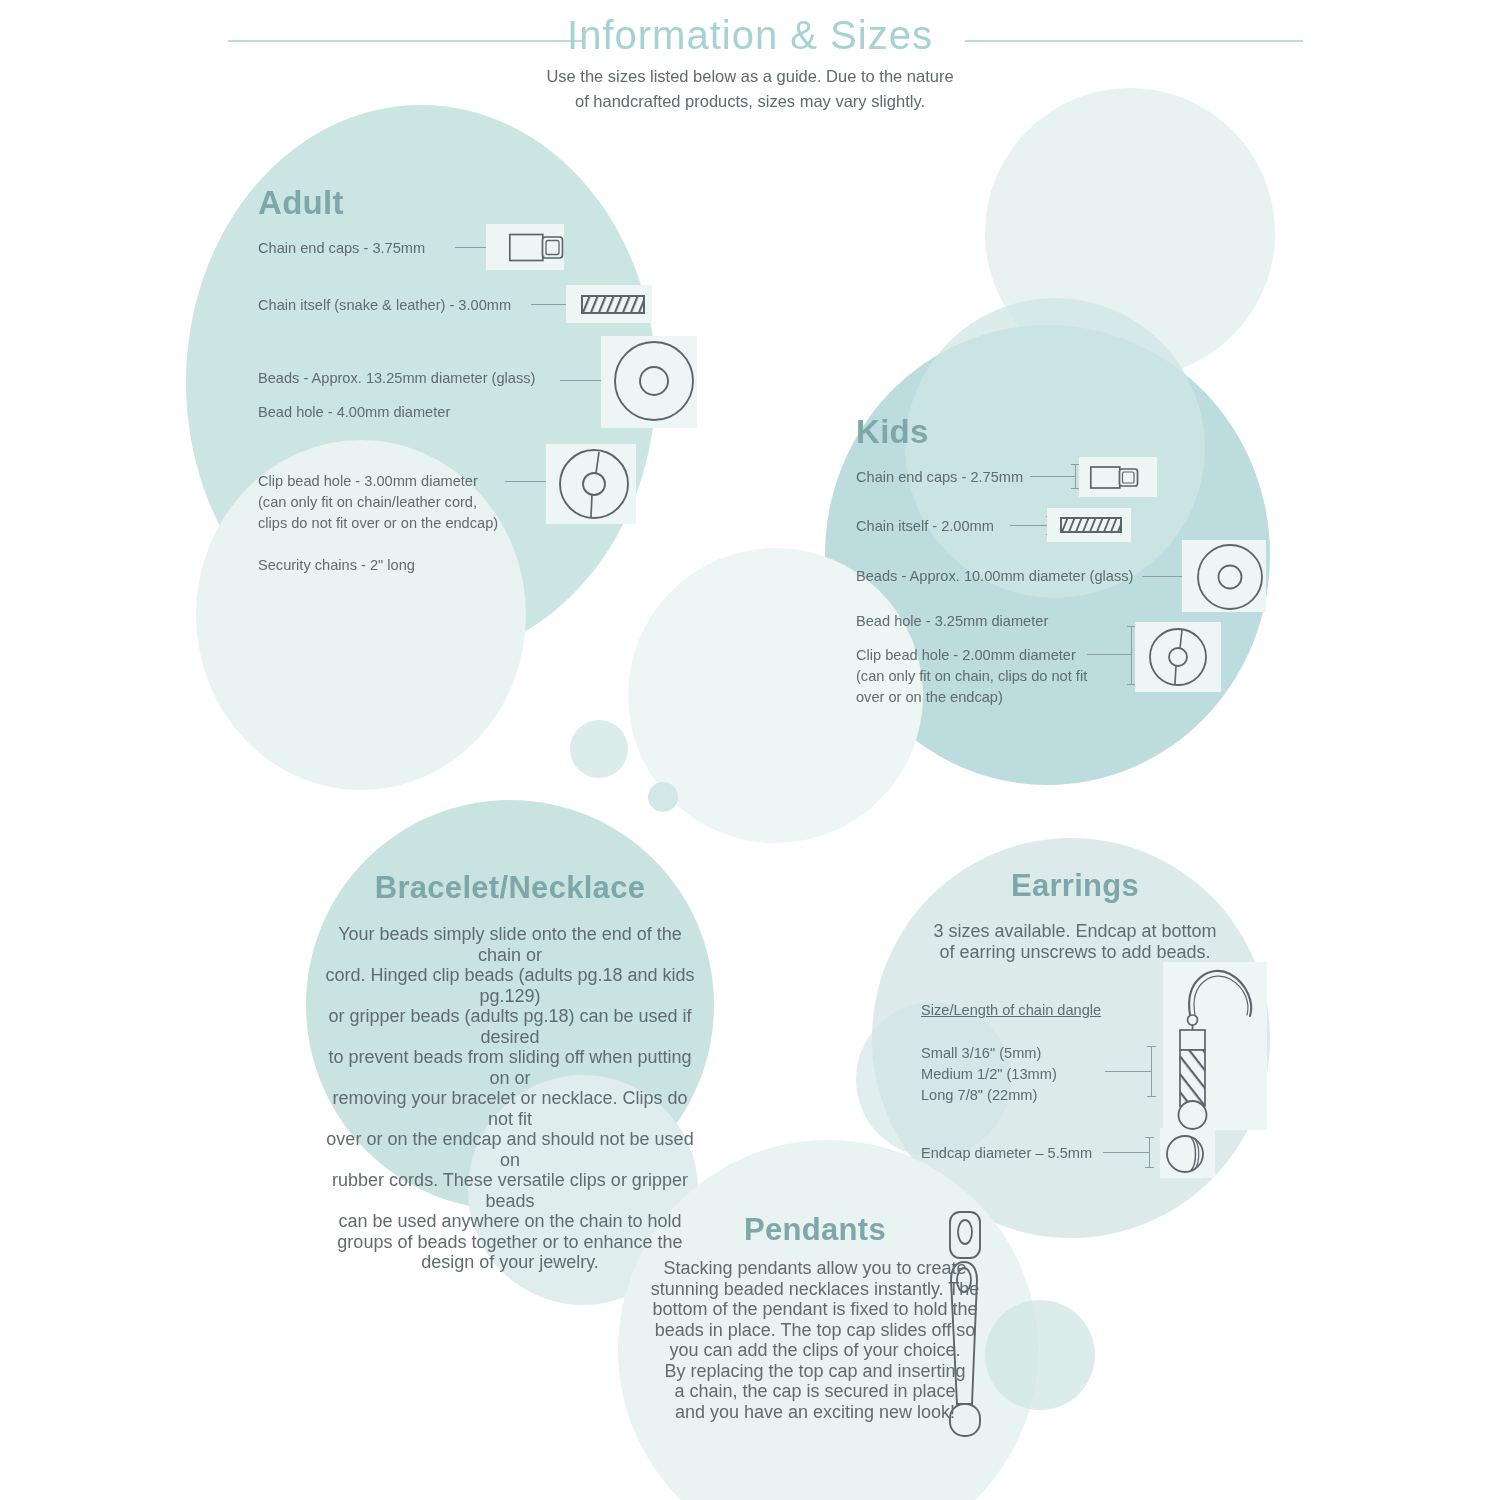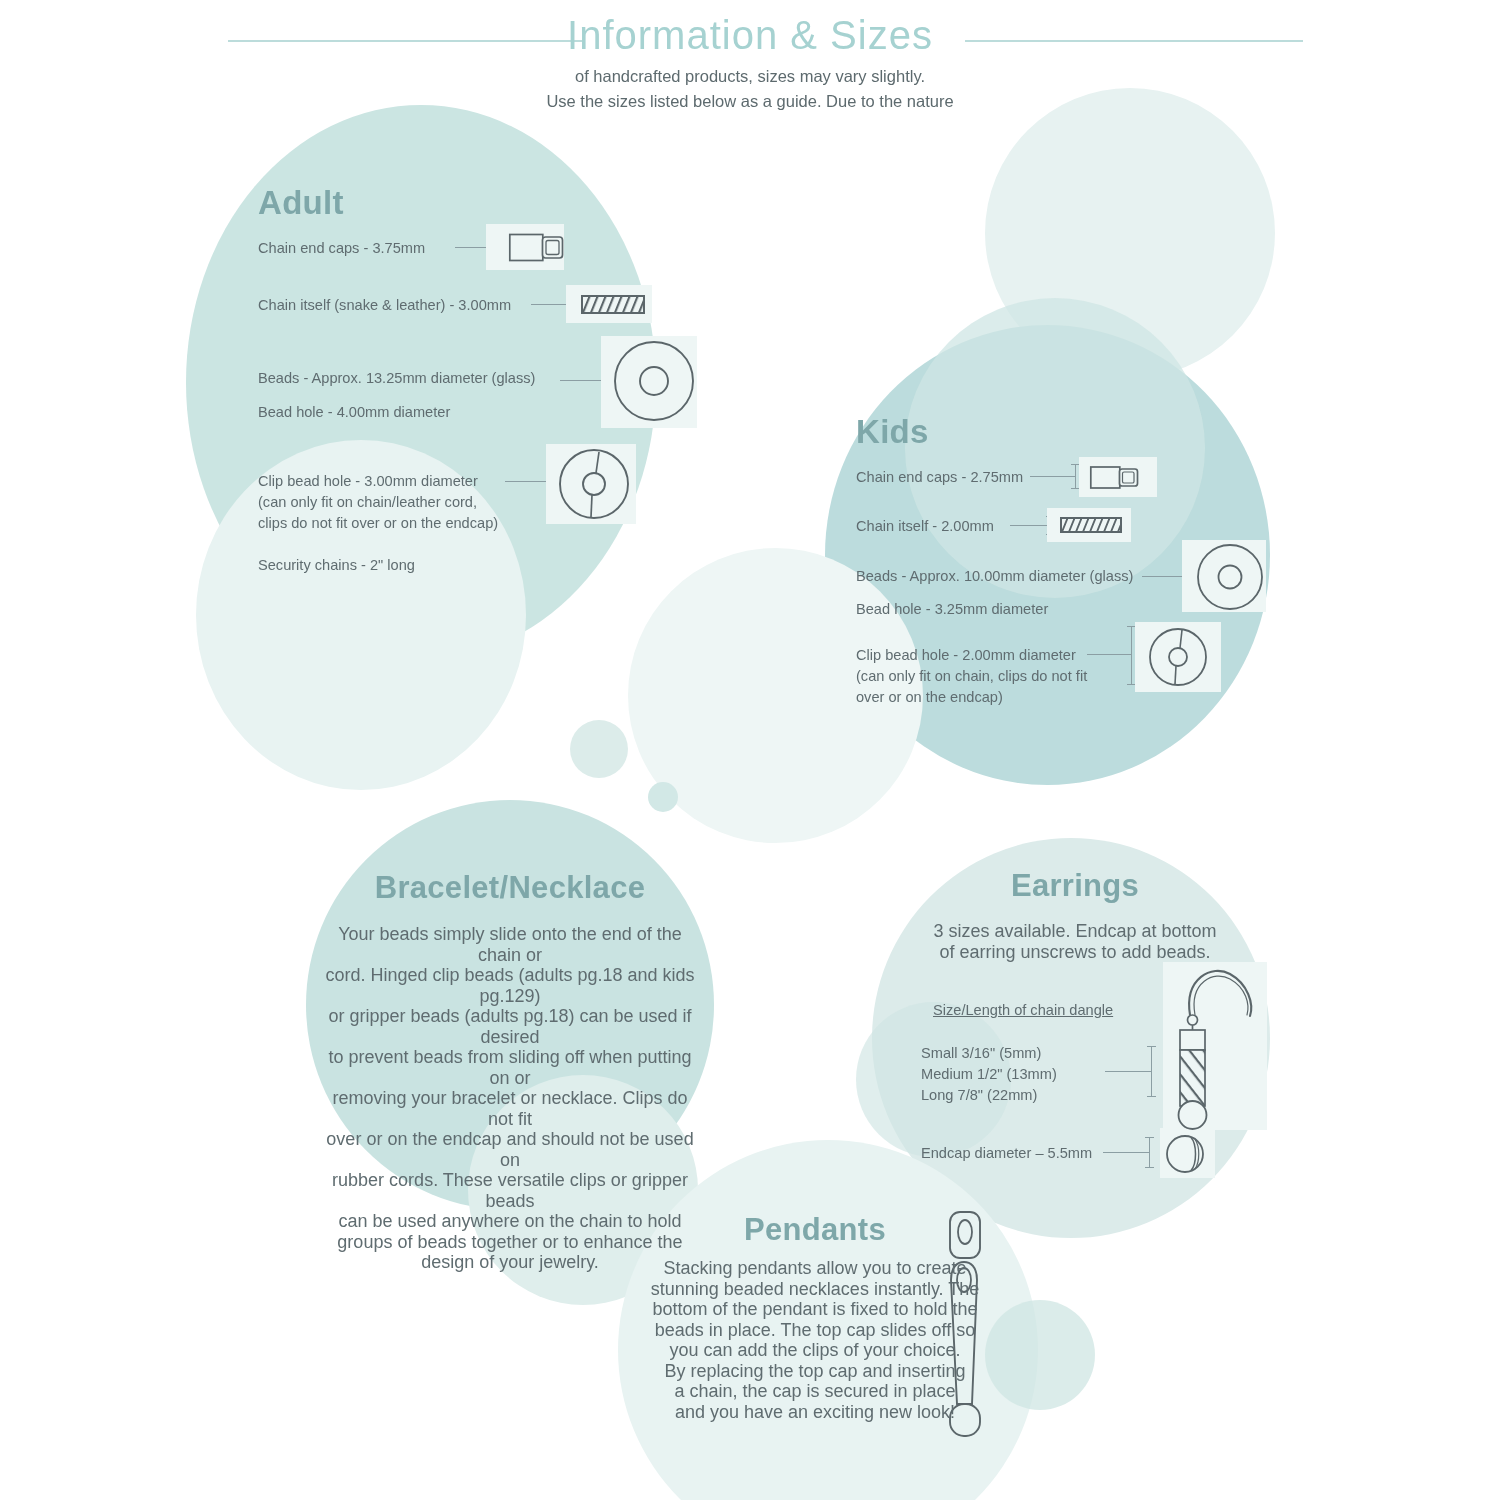--- a/index.html
+++ b/index.html
@@ -70,22 +70,22 @@
   <div class="blob" style="left:618px;top:1140px;width:420px;height:420px;background:#e8f3f2;"></div>
   <div class="blob" style="left:985px;top:1300px;width:110px;height:110px;background:#cfe5e3;opacity:.75;"></div>
 
   <div class="header">
     <div class="rule-wrap">
       <div class="rule left"></div>
       <div class="rule right"></div>
     </div>
     <div class="title">Information &amp; Sizes</div>
     <div class="subtitle">
+      <div>Use the sizes listed below as a guide. Due to the nature</div>
       <div>of handcrafted products, sizes may vary slightly.</div>
-      <div>Use the sizes listed below as a guide. Due to the nature</div>
     </div>
   </div>
 
   <div class="sec" style="left:258px;top:184px;">
     <div class="sec-title">Adult</div>
   </div>
 
   <div class="spec" style="left:258px;top:238px;">
     <div class="line">Chain end caps - 3.75mm</div>
   </div>
@@ -196,21 +196,21 @@
           <rect width="7" height="17" fill="#eef6f5"></rect>
           <rect x="0" y="0" width="2" height="17" fill="#5b666a"></rect>
         </pattern>
       </defs>
       <rect x="1" y="1" width="60" height="14" fill="url(#hatchB)" stroke="#5b666a" stroke-width="2"></rect>
     </svg>
   </div>
 
   <div class="spec" style="left:856px;top:566px;">
     <div class="line">Beads - Approx. 10.00mm diameter (glass)</div>
-    <div class="line" style="margin-top:12px;">Bead hole - 3.25mm diameter</div>
+    <div class="line" style="margin-top:24px;">Bead hole - 3.25mm diameter</div>
   </div>
   <div class="leader" style="left:1142px;top:576px;width:48px;"></div>
   <div class="tick" style="left:1190px;top:544px;height:66px;"></div>
   <div class="tickcap" style="left:1186px;top:544px;"></div>
   <div class="tickcap" style="left:1186px;top:610px;"></div>
   <div class="iconbox" style="left:1182px;top:540px;width:84px;height:72px;"></div>
   <div style="position:absolute;left:1196px;top:543px;">
     <svg width="68" height="68" viewBox="0 0 68 68">
       <circle cx="34" cy="34" r="32" fill="#eef6f5" stroke="#5b666a" stroke-width="1.8"></circle>
       <circle cx="34" cy="34" r="11.5" fill="#eef6f5" stroke="#5b666a" stroke-width="1.8"></circle>
@@ -253,21 +253,21 @@
   </div>
 
   <div class="sec" style="left:880px;top:868px;width:390px;text-align:center;">
     <div class="sec-title lg">Earrings</div>
     <div class="para" style="margin-top:17px;">
       <div>3 sizes available. Endcap at bottom</div>
       <div>of earring unscrews to add beads.</div>
     </div>
   </div>
 
-  <div class="spec" style="left:921px;top:1000px;margin-left:12px;">
+  <div class="spec" style="left:921px;top:1000px;">
     <div class="line ulined">Size/Length of chain dangle</div>
   </div>
   <div class="spec" style="left:921px;top:1043px;">
     <div class="line">Small 3/16" (5mm)</div>
     <div class="line">Medium 1/2" (13mm)</div>
     <div class="line">Long 7/8" (22mm)</div>
   </div>
   <div class="leader" style="left:1105px;top:1071px;width:46px;"></div>
   <div class="tick" style="left:1151px;top:1046px;height:50px;"></div>
   <div class="tickcap" style="left:1147px;top:1046px;"></div>

